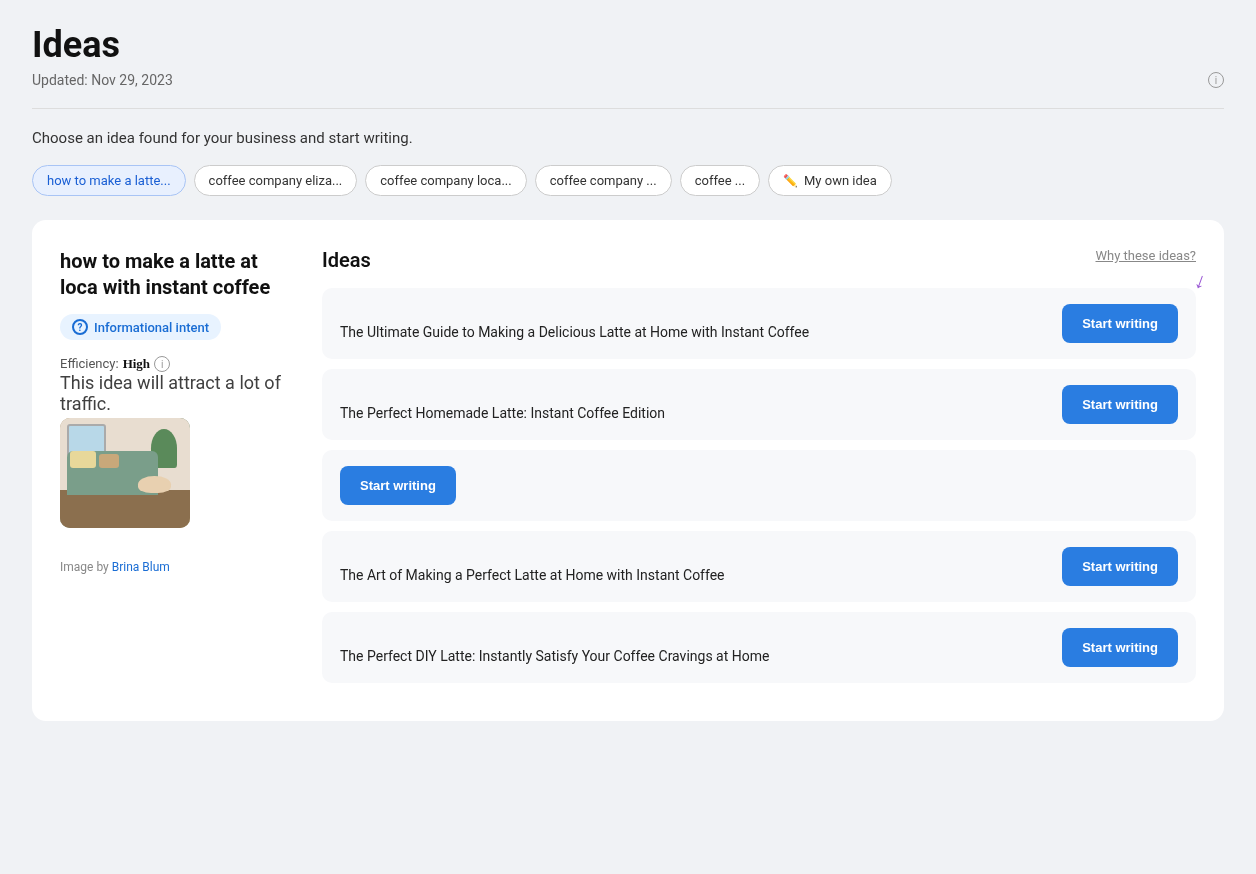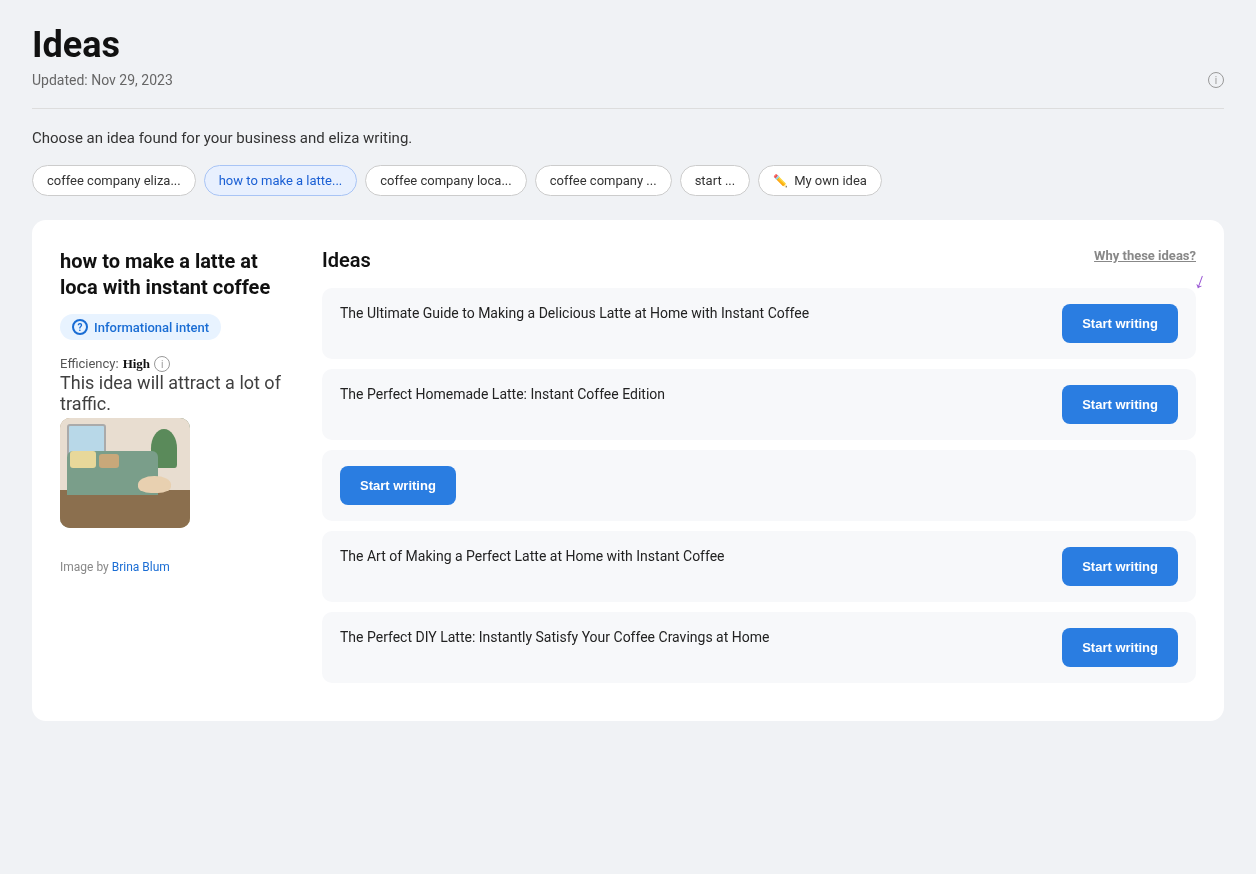--- a/index.html
+++ b/index.html
@@ -194,21 +194,21 @@
       top: 20px;
       color: #9b59d4;
       font-size: 22px;
       transform: rotate(20deg);
     }
     .idea-row {
       background: #f7f8fa;
       border-radius: 10px;
       padding: 16px 18px;
       display: flex;
-      align-items: flex-start;
+      align-items: flex-end;
       justify-content: space-between;
       margin-bottom: 10px;
       gap: 20px;
     }
     .idea-text {
       font-size: 14px;
       color: #222;
       line-height: 1.4;
       flex: 1;
     }
@@ -228,37 +228,37 @@
 </head>
 <body>
 
 <h1 class="page-title">Ideas</h1>
 
 <div class="updated-row">
   <span>Updated: Nov 29, 2023</span>
   <span class="info-icon">i</span>
 </div>
 
-<p class="subtitle">Choose an idea found for your business and eliza writing.</p>
+<p class="subtitle">Choose an idea found for your business and start writing.</p>
 
 <div class="tabs-row">
+  <div class="tab-pill active">
+    <span>how to make a latte...</span>
+  </div>
   <div class="tab-pill">
     <span>coffee company eliza...</span>
   </div>
-  <div class="tab-pill active">
-    <span>how to make a latte...</span>
-  </div>
   <div class="tab-pill">
     <span>coffee company loca...</span>
   </div>
   <div class="tab-pill">
     <span>coffee company ...</span>
   </div>
   <div class="tab-pill">
-    <span>start ...</span>
+    <span>coffee ...</span>
   </div>
   <div class="tab-pill my-own">
     <span class="pencil-icon">✏️</span>
     <span>My own idea</span>
   </div>
 </div>
 
 <div class="main-card">
 
   <div class="left-panel">
@@ -290,21 +290,21 @@
       </div>
     </div>
     <p class="image-credit">
       <span>Image by </span><a href="#">Brina Blum</a>
     </p>
   </div>
 
   <div class="right-panel">
     <div class="right-header">
       <span class="right-title">Ideas</span>
-      <div style="position: relative; display: flex; align-items: center; font-weight: bold;">
+      <div style="position: relative; display: flex; align-items: center;">
         <span class="why-link">Why these ideas?</span>
         <span class="arrow-decoration">↓</span>
       </div>
     </div>
 
     <div class="idea-row">
       <span class="idea-text">The Ultimate Guide to Making a Delicious Latte at Home with Instant Coffee</span>
       <button class="start-btn">Start writing</button>
     </div>
 

